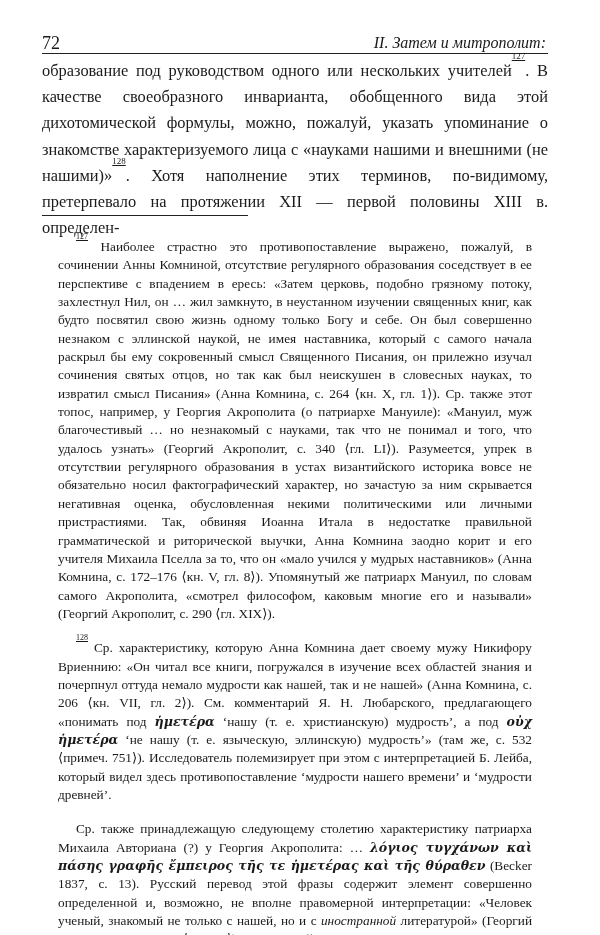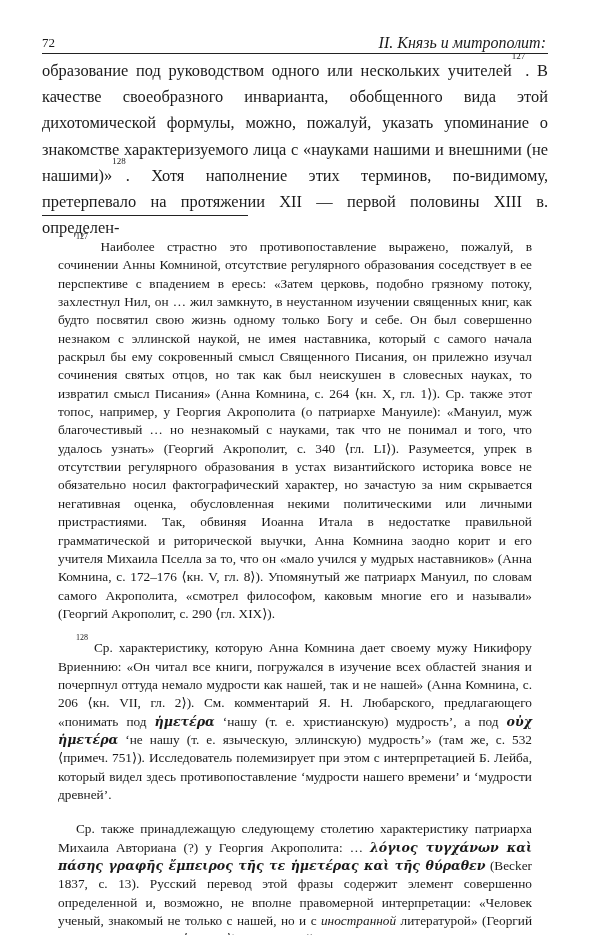--- a/index.html
+++ b/index.html
@@ -1,37 +1,37 @@
 <!DOCTYPE html>
 <html><head>
 <meta charset="utf-8">
 <style>
   html, body { margin: 0; padding: 0; background: #ffffff; }
   body { width: 600px; height: 935px; overflow: hidden; position: relative; color: #1a1a1a; font-family: "Liberation Serif", "DejaVu Serif", serif; }
   .page { position: absolute; left: 42px; top: 0; width: 506px; }
   .running-head { position: absolute; top: 31px; left: 0; width: 506px; height: 22px; border-bottom: 1px solid #222; display: flex; justify-content: space-between; align-items: flex-end; }
-  .page-number { font-size: 13px; line-height: 20px; }
+  .page-number { font-size: 18px; line-height: 20px; }
   .chapter-title { font-size: 16px; font-style: italic; line-height: 20px; padding-right: 2px; }
   .main-text { position: absolute; top: 58px; left: 0; width: 506px; font-size: 16.4px; line-height: 26.2px; text-align: justify; }
   .main-text p { margin: 0; }
-  sup { font-size: 9px; vertical-align: top; position: relative; top: -2px; line-height: 0; }
+  sup { font-size: 9px; vertical-align: top; position: relative; top: -2px; line-height: 0; text-decoration: underline; }
   .fn-rule { position: absolute; top: 215px; left: 0; width: 206px; border-top: 1px solid #222; }
   .footnotes { position: absolute; top: 222px; left: 0; width: 506px; font-size: 13.3px; line-height: 18.35px; text-align: justify; }
   .footnotes p { margin: 16px; text-indent: 18px; }
   .footnotes sup { font-size: 8px; top: -1px; }
   .gr { font-style: italic; font-family: "DejaVu Serif", serif; font-size: 12.6px; font-weight: bold; }
   em { }
 </style>
 </head>
 <body>
 
 <div class="page">
   <div class="running-head">
     <span class="page-number">72</span>
-    <span class="chapter-title">II. Князь и митрополит:</span>
+    <span class="chapter-title">II. Затем и митрополит:</span>
   </div>
 
   <div class="main-text">
     <p><span>образование под руководством одного или нескольких учителей</span><sup>127</sup><span>. В качестве своеобразного инварианта, обобщенного вида этой дихотомической формулы, можно, пожалуй, указать упоминание о знакомстве характеризуемого лица с «науками нашими и внешними (не нашими)»</span><sup>128</sup><span>. Хотя наполнение этих терминов, по-видимому, претерпевало на протяжении XII — первой половины XIII в. определен-</span></p>
   </div>
 
   <div class="fn-rule"></div>
 
   <div class="footnotes">
     <p><sup>127</sup> <span>Наиболее страстно это противопоставление выражено, пожалуй, в сочинении Анны Комниной, отсутствие регулярного образования соседствует в ее перспективе с впадением в ересь: «Затем церковь, подобно грязному потоку, захлестнул Нил, он … жил замкнуто, в неустанном изучении священных книг, как будто посвятил свою жизнь одному только Богу и себе. Он был совершенно незнаком с эллинской наукой, не имея наставника, который с самого начала раскрыл бы ему сокровенный смысл Священного Писания, он прилежно изучал сочинения святых отцов, но так как был неискушен в словесных науках, то извратил смысл Писания» (Анна Комнина, с. 264 ⟨кн. X, гл. 1⟩). Ср. также этот топос, например, у Георгия Акрополита (о патриархе Мануиле): «Мануил, муж благочестивый … но незнакомый с науками, так что не понимал и того, что удалось узнать» (Георгий Акрополит, с. 340 ⟨гл. LI⟩). Разумеется, упрек в отсутствии регулярного образования в устах византийского историка вовсе не обязательно носил фактографический характер, но зачастую за ним скрывается негативная оценка, обусловленная некими политическими или личными пристрастиями. Так, обвиняя Иоанна Итала в недостатке правильной грамматической и риторической выучки, Анна Комнина заодно корит и его учителя Михаила Пселла за то, что он «мало учился у мудрых наставников» (Анна Комнина, с. 172–176 ⟨кн. V, гл. 8⟩). Упомянутый же патриарх Мануил, по словам самого Акрополита, «смотрел философом, каковым многие его и называли» (Георгий Акрополит, с. 290 ⟨гл. XIX⟩).</span></p>

